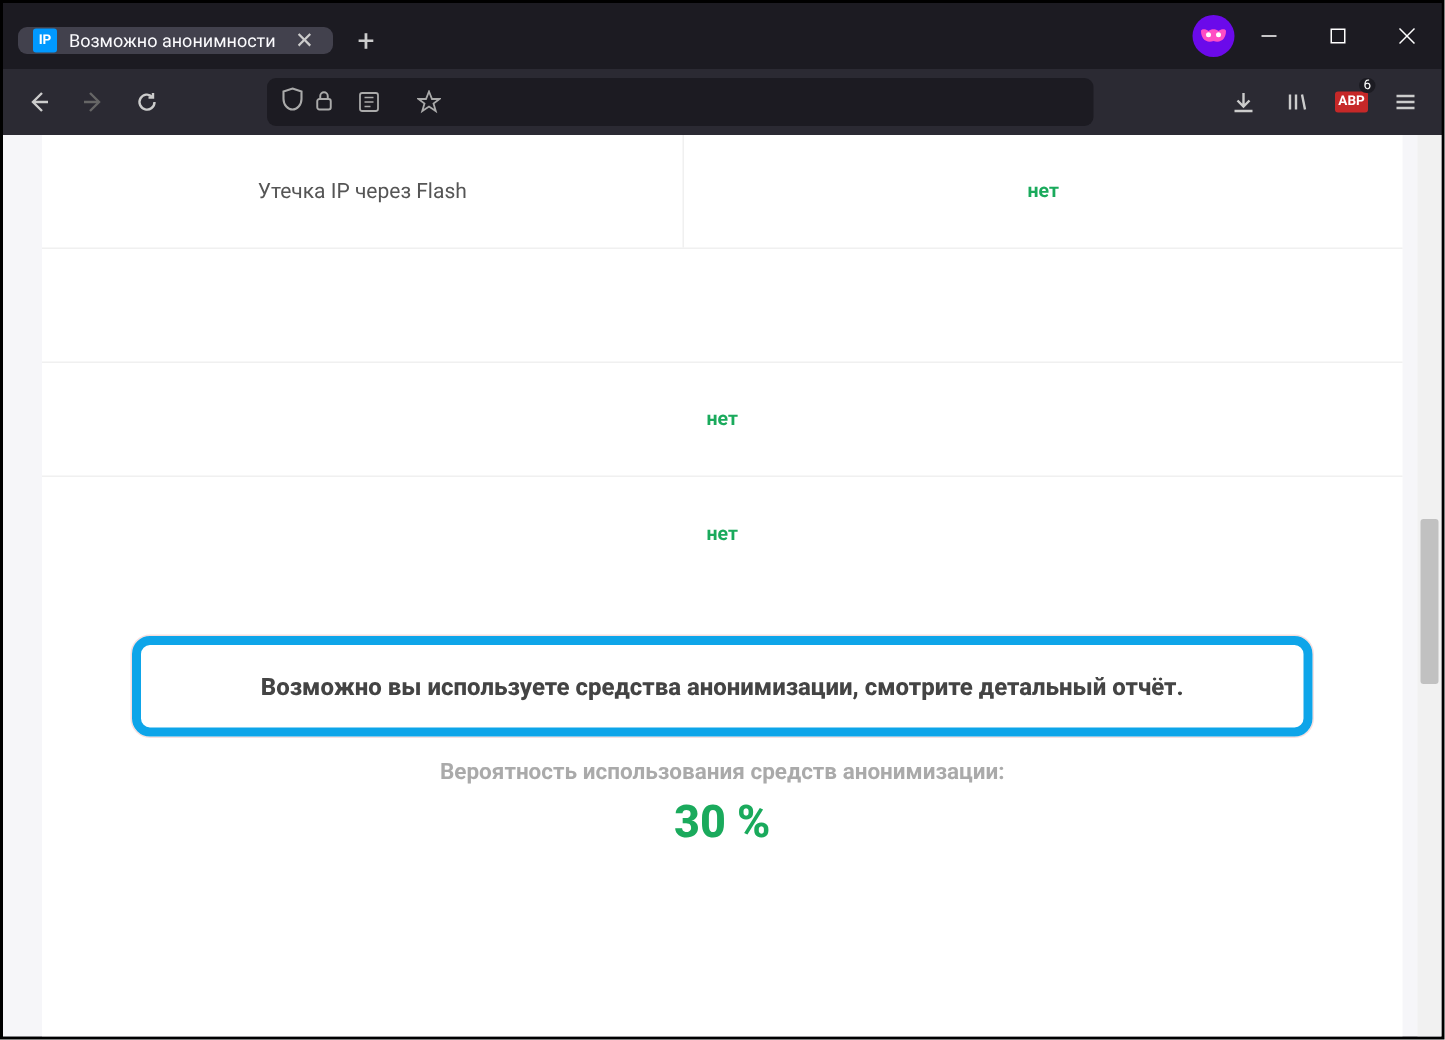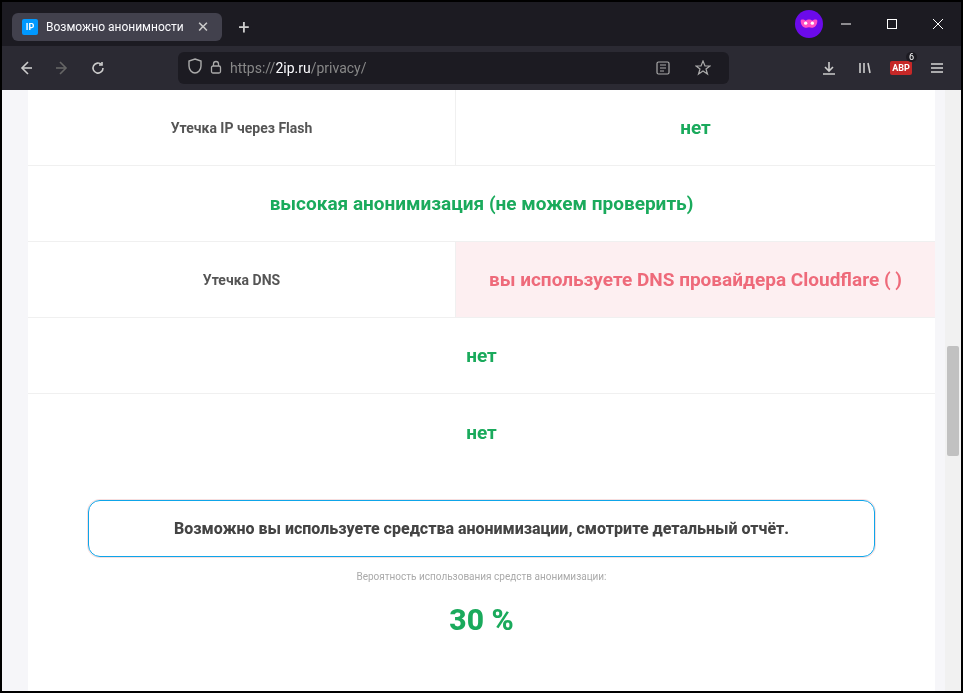--- a/index.html
+++ b/index.html
@@ -23,21 +23,21 @@
   background: #1c1b22;
   display: flex;
   align-items: center;
   padding-left: 10px;
 }
 .tab {
   display: flex;
   align-items: center;
   background: #42414d;
   border-radius: 6px;
-  height: 28px;
+  height: 18px;
   padding: 0 10px;
   min-width: 210px;
   gap: 8px;
   margin-top: 6px;
 }
 .favicon {
   width: 16px; height: 16px;
   background: #0099ff;
   color: #fff;
   font-size: 9px;
@@ -178,62 +178,62 @@
   border-bottom: 1px solid #f0f0f0;
 }
 .row:last-of-type { border-bottom: none; }
 .cell-label {
   width: 428px;
   display: flex;
   align-items: center;
   justify-content: center;
   text-align: center;
   font-size: 14px;
-  font-weight: 700;
+  font-weight: 400;
   color: #555;
   border-right: 1px solid #f0f0f0;
   padding: 0 20px;
 }
 .cell-value {
   flex: 1;
   display: flex;
   align-items: center;
   justify-content: center;
   text-align: center;
-  font-size: 19px;
+  font-size: 13px;
   font-weight: 700;
   padding: 16px 20px;
 }
 .val-green { color: #1aaa5c; }
 .val-red { color: #ee6a7a; }
 .row-red .cell-value { background: #fdeff1; }
 .summary {
   padding: 30px 60px 0;
   text-align: center;
 }
 .summary-box {
-  border: 1px solid #0ea5e9;
+  border: 6px solid #0ea5e9;
   border-radius: 12px;
   padding: 18px 20px;
   font-size: 16px;
   font-weight: 800;
   color: #444;
   box-shadow: 0 0 0 1px rgba(198,40,40,0.15);
 }
 .prob-label {
-  font-size: 10px;
-  font-weight: 400;
+  font-size: 15px;
+  font-weight: 700;
   color: #aaa;
   margin-top: 14px;
 }
 .prob-value {
   font-size: 30px;
   font-weight: 800;
   color: #1aaa5c;
-  margin-top: 20px;
+  margin-top: 8px;
 }
 .scrollbar {
   position: absolute;
   right: 0; top: 0;
   width: 16px;
   height: 100%;
   background: #f1f1f1;
 }
 .scrollthumb {
   position: absolute;
@@ -307,23 +307,20 @@
         <svg width="14" height="16" viewBox="0 0 14 16">
             <path d="M7 1 L13 3 L13 8 C13 12 10 15 7 15 C4 15 1 12 1 8 L1 3 Z" stroke="#aaa" stroke-width="1.4" fill="none"></path>
           </svg>
       </span>
       <span class="lock">
         <svg width="12" height="14" viewBox="0 0 12 14">
             <rect x="1.5" y="6" width="9" height="7" rx="1.5" stroke="#aaa" stroke-width="1.3" fill="none"></rect>
             <path d="M3.5 6 V4 A2.5 2.5 0 0 1 8.5 4 V6" stroke="#aaa" stroke-width="1.3" fill="none"></path>
           </svg>
       </span>
-      <div class="url-text">
-        <span>https://</span><span class="domain">2ip.ru</span><span>/privacy/</span>
-      </div>
       <span class="toolbtn">
         <svg width="14" height="14" viewBox="0 0 14 14">
             <rect x="1" y="1" width="12" height="12" rx="1.5" stroke="#aaa" stroke-width="1.2" fill="none"></rect>
             <line x1="4" y1="4" x2="10" y2="4" stroke="#aaa" stroke-width="1"></line>
             <line x1="4" y1="7" x2="10" y2="7" stroke="#aaa" stroke-width="1"></line>
             <line x1="4" y1="10" x2="8" y2="10" stroke="#aaa" stroke-width="1"></line>
           </svg>
       </span>
       <span class="toolbtn">
         <svg width="16" height="16" viewBox="0 0 16 16">
@@ -357,25 +354,20 @@
   </div>
 
   <div class="content">
     <div class="page">
       <div class="table-section" id="rows-container">
           <div class="row">
             <div class="cell-label">Утечка IP через Flash</div>
             <div class="cell-value val-green">нет</div>
           </div>
           <div class="row">
-            <div class="cell-value val-green">высокая анонимизация (не можем проверить)</div>
-          </div>
-          <div class="row row-red">
-            <div class="cell-label">Утечка DNS</div>
-            <div class="cell-value val-red">вы используете DNS провайдера Cloudflare (                       )</div>
           </div>
           <div class="row">
             <div class="cell-value val-green">нет</div>
           </div>
           <div class="row">
             <div class="cell-value val-green">нет</div>
           </div>
         </div>
       <div class="summary">
         <div class="summary-box">Возможно вы используете средства анонимизации, смотрите детальный отчёт.</div>

